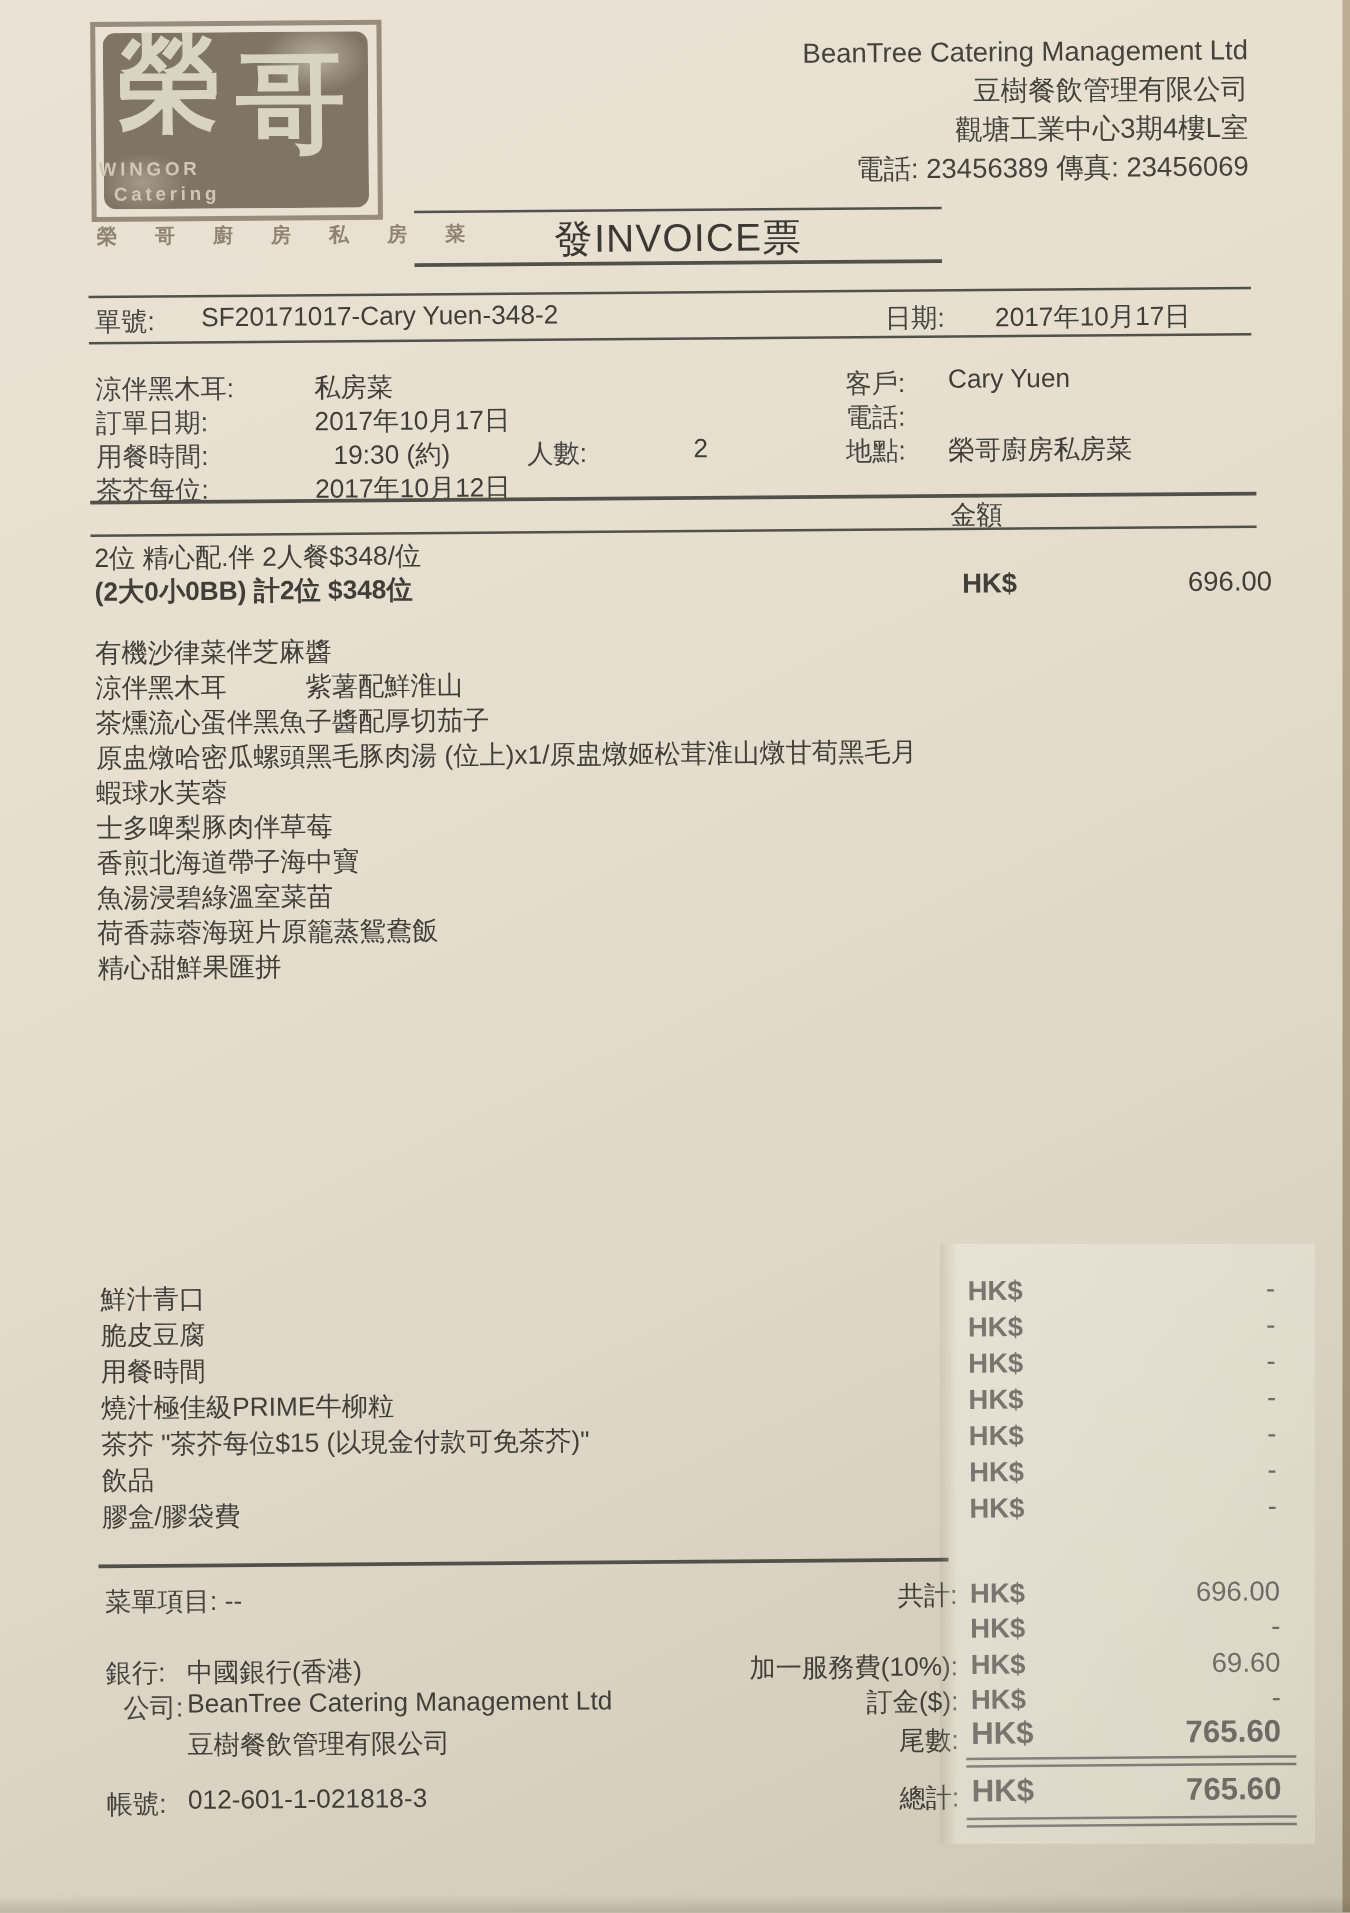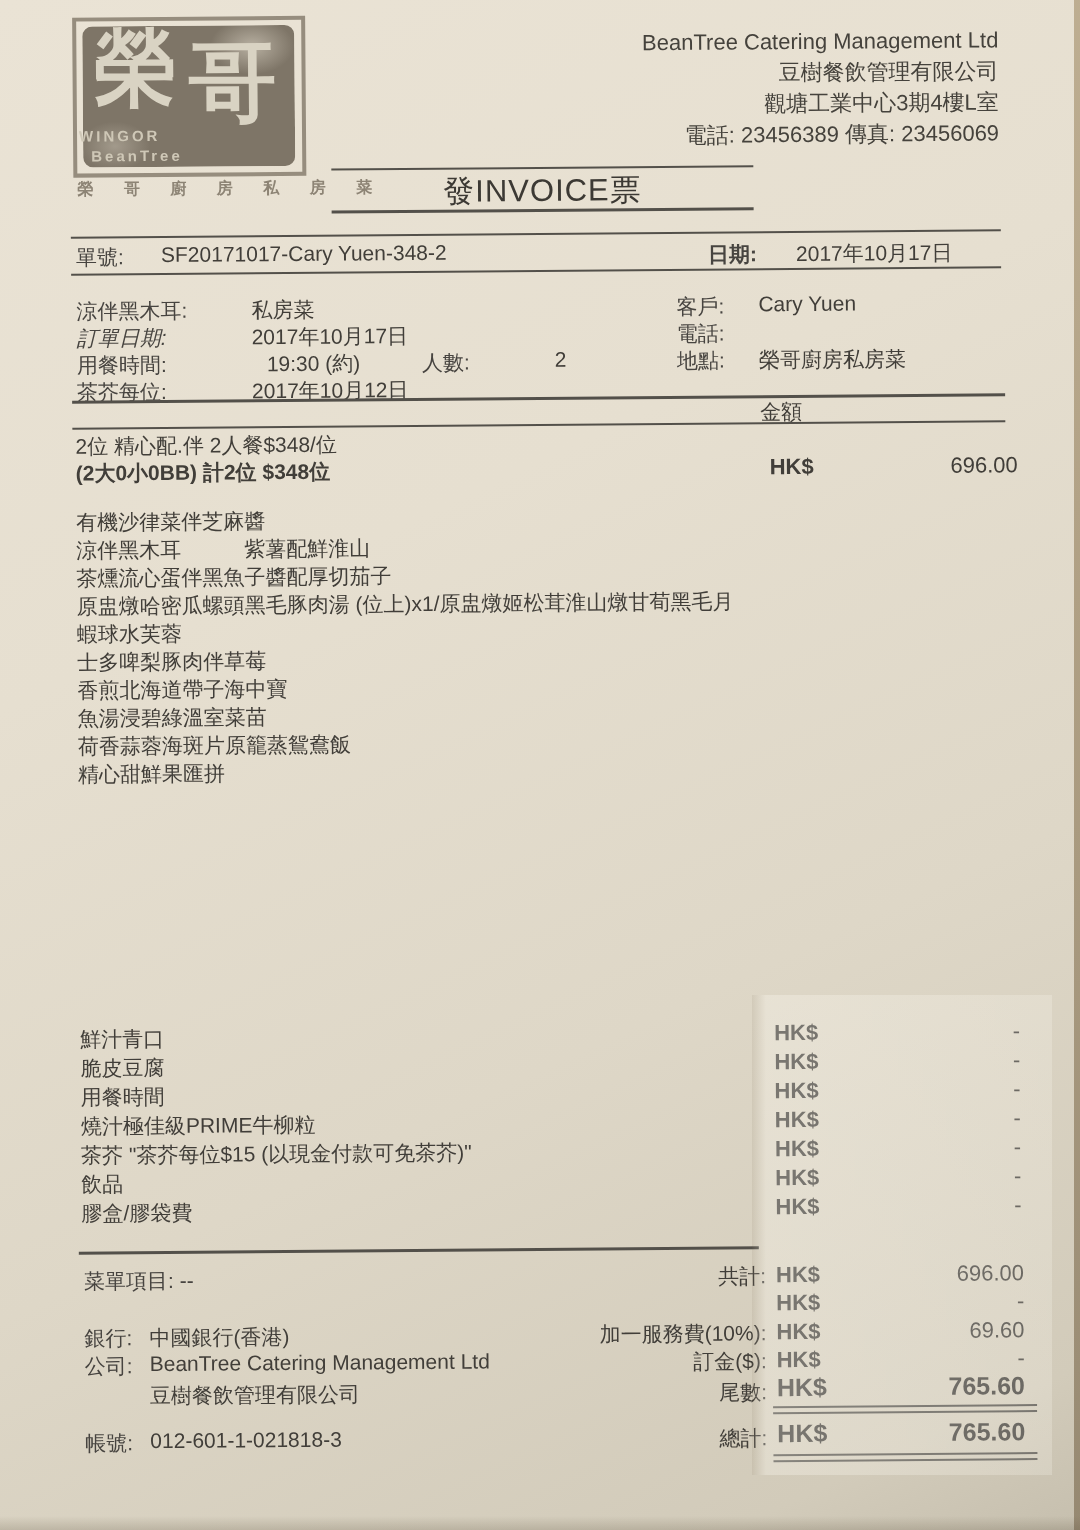--- a/index.html
+++ b/index.html
@@ -64,48 +64,48 @@
 <body>
 
 <div class="paper">
   <div class="tilt">
 
     <div class="stamp">
       <div class="stamp-ink"></div>
       <span class="stamp-char" style="left:18px;top:6px;font-size:82px;">榮</span>
       <span class="stamp-char" style="left:112px;top:18px;font-size:88px;">哥</span>
       <span class="stamp-brand" style="left:2px;top:106px;">WINGOR</span>
-      <span class="stamp-brand" style="left:14px;top:126px;">BeanTree</span>
+      <span class="stamp-brand" style="left:14px;top:126px;">Catering</span>
     </div>
     <div class="tagline">榮 哥 廚 房 私 房 菜</div>
 
     <div class="company">
       <div>BeanTree Catering Management Ltd</div>
       <div>豆樹餐飲管理有限公司</div>
       <div>觀塘工業中心3期4樓L室</div>
       <div>電話: 23456389 傳真: 23456069</div>
     </div>
 
     <div class="rule" style="left:336px;top:167px;width:422px;height:2px;"></div>
     <div class="title-text">發INVOICE票</div>
     <div class="rule" style="left:336px;top:209px;width:422px;height:3px;"></div>
 
     <div class="rule" style="left:75px;top:233px;width:930px;height:2px;"></div>
     <span class="abs txt lbl" style="left:80px;top:240px;">單號:</span>
     <span class="abs txt" style="left:165px;top:240px;">SF20171017-Cary Yuen-348-2</span>
-    <span class="abs txt lbl" style="left:712px;top:242px;font-weight:bold;">日期:</span>
+    <span class="abs txt lbl" style="left:712px;top:242px;">日期:</span>
     <span class="abs txt" style="left:800px;top:242px;">2017年10月17日</span>
     <div class="rule" style="left:75px;top:270px;width:930px;height:2px;"></div>
 
     <span class="abs txt lbl" style="left:80px;top:294px;">涼伴黑木耳:</span>
     <span class="abs txt" style="left:255px;top:294px;text-align:center;">私房菜</span>
     <span class="abs txt lbl" style="left:680px;top:294px;">客戶:</span>
     <span class="abs txt" style="left:762px;top:294px;">Cary Yuen</span>
 
-    <span class="abs txt lbl" style="left:80px;top:321px;font-style:italic;">訂單日期:</span>
+    <span class="abs txt lbl" style="left:80px;top:321px;">訂單日期:</span>
     <span class="abs txt" style="left:255px;top:321px;">2017年10月17日</span>
     <span class="abs txt lbl" style="left:680px;top:321px;">電話:</span>
     <span class="abs txt" style="left:762px;top:321px;"></span>
 
     <span class="abs txt lbl" style="left:80px;top:348px;">用餐時間:</span>
     <span class="abs txt" style="left:270px;top:348px;">19:30 (約)</span>
     <span class="abs txt lbl" style="left:425px;top:348px;">人數:</span>
     <span class="abs txt" style="left:558px;top:348px;">2</span>
     <span class="abs txt lbl" style="left:680px;top:348px;">地點:</span>
     <span class="abs txt" style="left:762px;top:348px;">榮哥廚房私房菜</span>
@@ -170,21 +170,21 @@
         <span class="name">膠盒/膠袋費</span>
         <span class="c">HK$</span>
         <span class="a">-</span>
       </div>
     </div>
     <div class="rule" style="left:75px;top:1248px;width:680px;height:3px;"></div>
 
     <span class="abs txt lbl" style="left:80px;top:1264px;">菜單項目: --</span>
     <span class="abs txt lbl" style="left:80px;top:1321px;">銀行:</span>
     <span class="abs txt" style="left:145px;top:1321px;">中國銀行(香港)</span>
-    <span class="abs txt lbl" style="left:80px;top:1349px;">公司:</span>
+    <span class="abs txt lbl" style="left:94px;top:1349px;">公司:</span>
     <span class="abs txt" style="left:145px;top:1349px;">BeanTree Catering Management Ltd</span>
     <span class="abs txt" style="left:145px;top:1379px;">豆樹餐飲管理有限公司</span>
     <span class="abs txt lbl" style="left:80px;top:1426px;">帳號:</span>
     <span class="abs txt" style="left:145px;top:1426px;">012-601-1-021818-3</span>
 
     <span class="tot-label" style="top:1264px;">共計:</span>
     <span class="cur" style="top:1264px;">HK$</span>
     <span class="amt" style="top:1264px;">696.00</span>
 
     <span class="cur" style="top:1292px;">HK$</span>

